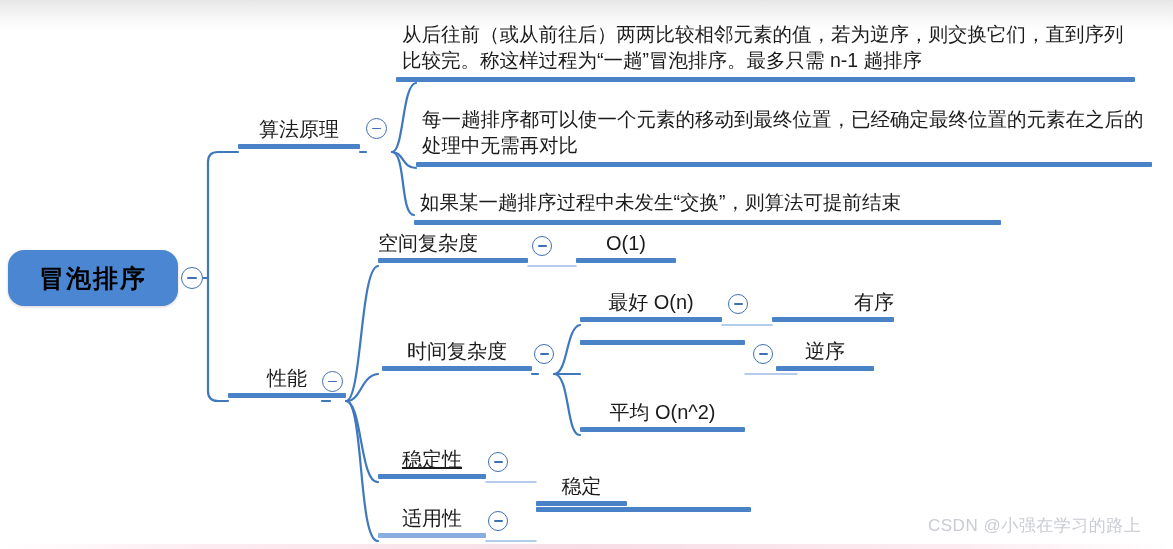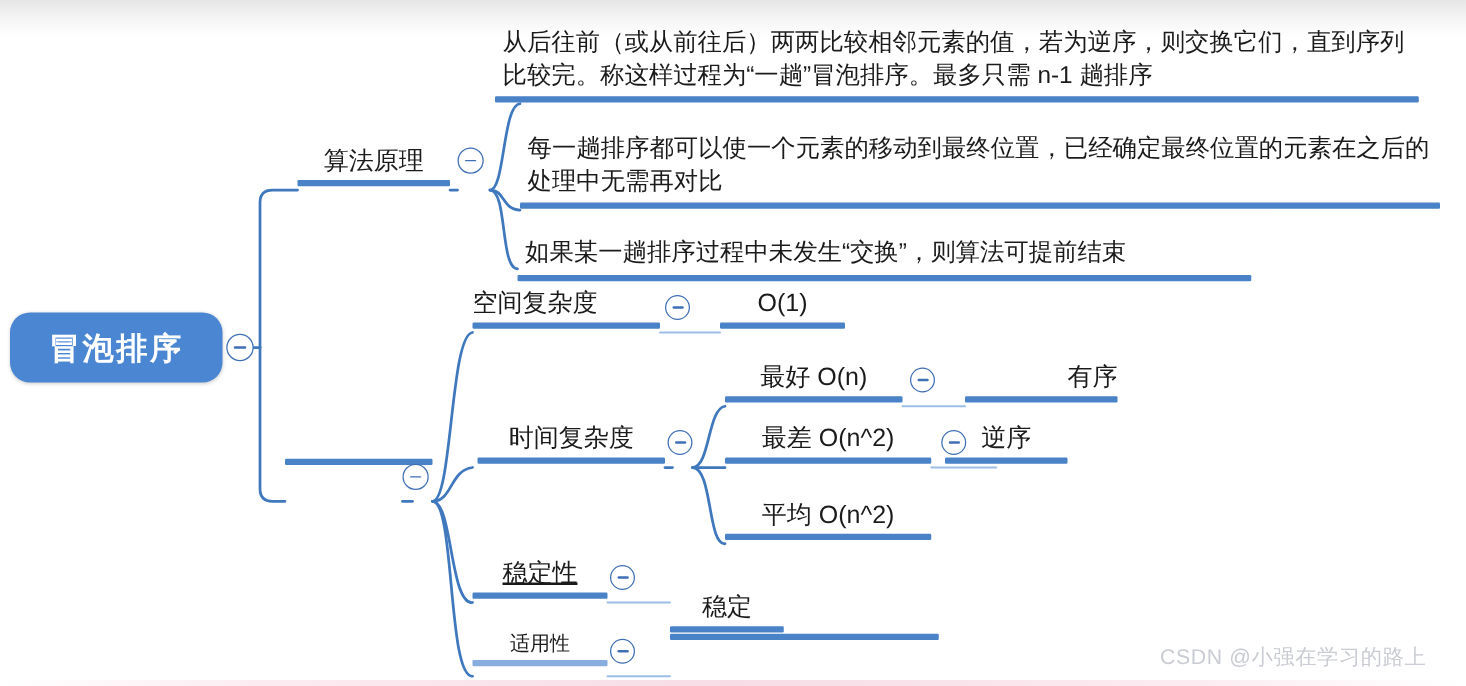--- a/index.html
+++ b/index.html
@@ -31,21 +31,21 @@
   }
 
   
   #wires { position: absolute; left: 0; top: 0; width: 1173px; height: 549px; }
 
   
   .root-node {
     position: absolute;
     display: flex; align-items: center; justify-content: center;
     border-radius: 16px;
-    color: #ffffff;
+    color: #000000;
     font-weight: bold;
     letter-spacing: 2px;
     white-space: nowrap;
     box-shadow: 0 1px 3px rgba(0,0,0,.18);
   }
 
   
   .node {
     position: absolute;
     display: block;
@@ -160,20 +160,21 @@
     <span class="label wrap" style="font-size:19.5px; padding:0 6px;">每一趟排序都可以使一个元素的移动到最终位置，已经确定最终位置的元素在之后的处理中无需再对比</span>
     <span class="bar" style="background:#4a82c8; width:736px; margin-top:4px;"></span>
   </div>
 
   <div class="node" style="left:414px; top:190px; width:587px;">
     <span class="label" style="font-size:19.5px; padding:0 6px;">如果某一趟排序过程中未发生“交换”，则算法可提前结束</span>
     <span class="bar" style="background:#4a82c8; width:587px; margin-top:4px;"></span>
   </div>
 
   <div class="node" style="left:228px; top:365px; width:118px;">
+    <span class="label" style="font-size:20px; text-align:center;">性能</span>
     <span class="bar" style="background:#4a82c8; width:118px;"></span>
   </div>
   <div class="toggle t-lvl" style="left:322px; top:371px;">
     <i></i>
   </div>
 
   <div class="node" style="left:378px; top:230px; width:150px;">
     <span class="label" style="font-size:20px; text-align:left;">空间复杂度</span>
     <span class="bar" style="background:#4a82c8; width:150px;"></span>
   </div>
@@ -199,27 +200,26 @@
   </div>
   <div class="toggle t-sm" style="left:728px; top:294px;">
     <i></i>
   </div>
   <div class="node" style="left:772px; top:289px; width:122px;">
     <span class="label" style="font-size:20px; text-align:right;">有序</span>
     <span class="bar" style="background:#4a82c8; width:122px;"></span>
   </div>
 
   <div class="node" style="left:580px; top:338px; width:165px;">
-    <span class="label" style="font-size:20px; text-align:center;">最差 O(n^2)</span>
     <span class="bar" style="background:#4a82c8; width:165px;"></span>
   </div>
   <div class="toggle t-sm" style="left:753px; top:344px;">
     <i></i>
   </div>
-  <div class="node" style="left:756px; top:338px; width:98px;">
+  <div class="node" style="left:776px; top:338px; width:98px;">
     <span class="label" style="font-size:20px; text-align:center;">逆序</span>
     <span class="bar" style="background:#4a82c8; width:98px;"></span>
   </div>
 
   <div class="node" style="left:580px; top:399px; width:165px;">
     <span class="label" style="font-size:20px; text-align:center;">平均 O(n^2)</span>
     <span class="bar" style="background:#4a82c8; width:165px;"></span>
   </div>
 
   <div class="node" style="left:378px; top:446px; width:108px;">
@@ -228,21 +228,21 @@
   </div>
   <div class="toggle t-sm" style="left:488px; top:452px;">
     <i></i>
   </div>
   <div class="node" style="left:536px; top:446px; width:91px;">
     <span class="label" style="font-size:20px; text-align:center;margin-top:27px;">稳定</span>
     <span class="bar" style="background:#4a82c8; width:91px;"></span>
   </div>
 
   <div class="node" style="left:378px; top:505px; width:108px;">
-    <span class="label" style="font-size:16px; text-align:center;">适用性</span>
+    <span class="label" style="font-size:20px; text-align:center;">适用性</span>
     <span class="bar" style="background:#88aee0; width:108px;"></span>
   </div>
   <div class="toggle t-sm" style="left:488px; top:511px;">
     <i></i>
   </div>
   <div class="node" style="left:536px; top:505px; width:215px;">
     <span class="bar" style="background:#4a82c8; width:215px;"></span>
   </div>
 
   <div class="watermark" style="left:928px; top:514px; font-size:17px;">

